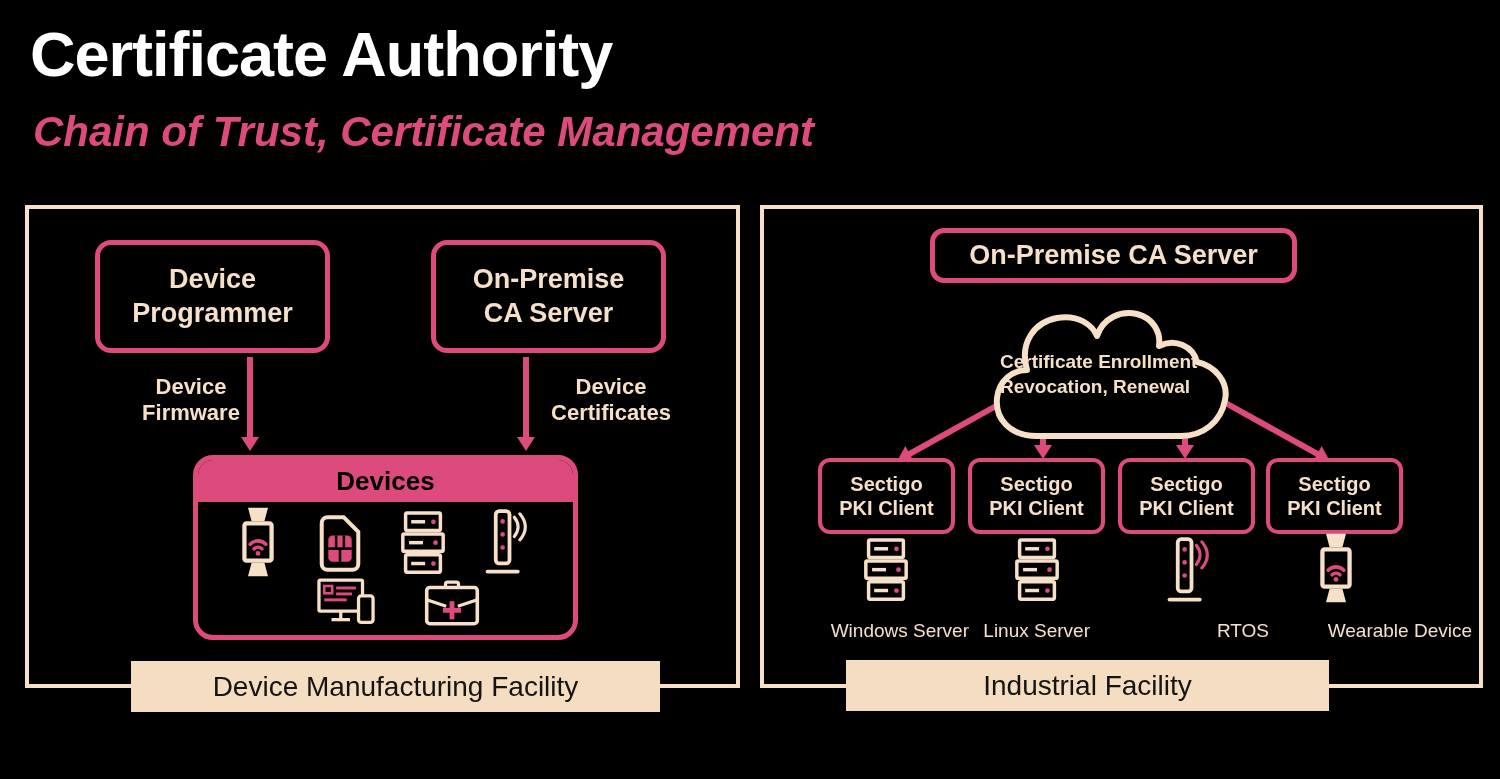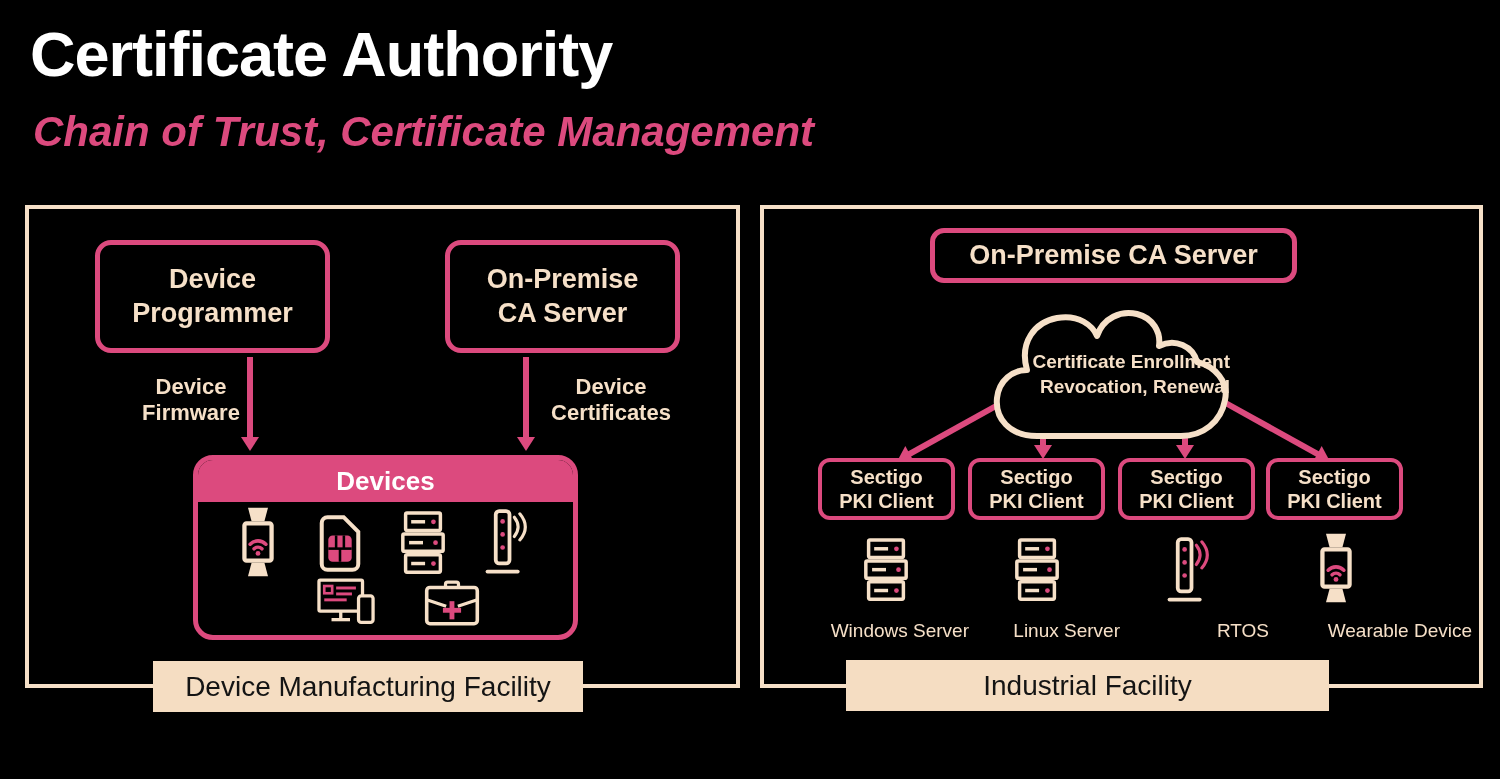--- a/index.html
+++ b/index.html
@@ -24,41 +24,41 @@
   .panel-left{left:25px;top:205px;width:715px;height:483px}
   .panel-right{left:760px;top:205px;width:723px;height:483px}
   
   .pbox{
     border:5px solid var(--pink);border-radius:16px;background:#000;color:var(--cream);
     display:flex;align-items:center;justify-content:center;text-align:center;
     font-weight:bold;z-index:2;line-height:1.25;
   }
   .node-lg{width:235px;height:113px;font-size:27px}
   .ca-right{left:930px;top:228px;width:367px;height:55px;font-size:27px;border-radius:14px}
-  .pki{width:137px;height:62px;font-size:20px;border-width:4px;border-radius:12px;line-height:1.2}
+  .pki{width:137px;height:76px;font-size:20px;border-width:4px;border-radius:12px;line-height:1.2}
   
   .arrow-v{position:absolute;width:6px;background:var(--pink);z-index:1}
   .arrow-v::after{content:"";position:absolute;left:50%;bottom:-13px;transform:translateX(-50%);
     border:9px solid transparent;border-bottom:none;border-top:14px solid var(--pink)}
   .arrow-d{position:absolute;height:6px;background:var(--pink);transform-origin:left center;z-index:1}
   .arrow-d::after{content:"";position:absolute;right:-13px;top:50%;transform:translateY(-50%);
     border:9px solid transparent;border-right:none;border-left:14px solid var(--pink)}
   
   .flowlab{width:150px;text-align:center;font-size:22px;font-weight:bold;color:var(--cream);line-height:1.2;z-index:2}
   
   .devices{left:193px;top:455px;width:385px;height:185px;border:5px solid var(--pink);
     border-radius:20px;background:#000;overflow:hidden;z-index:2}
   .devices-header{height:42px;background:var(--pink);display:flex;align-items:center;justify-content:center;
-    color:#ffffff;font-size:26px;font-weight:bold}
+    color:#000000;font-size:26px;font-weight:bold}
   
   .facility{background:var(--label-bg);color:#141414;display:flex;align-items:center;justify-content:center;
     font-size:28px;z-index:3}
   
   .cloud-svg{left:985px;top:288px;z-index:2}
-  .cloud-text{left:1000px;top:350px;width:230px;text-align:right;font-size:19px;font-weight:bold;
+  .cloud-text{left:1000px;top:350px;width:230px;text-align:left;font-size:19px;font-weight:bold;
     color:var(--cream);line-height:1.3;z-index:3}
   
   .devtype{top:620px;width:166px;text-align:right;font-size:19px;color:var(--cream);z-index:2}
   .icon{position:absolute;z-index:2}
   #defs{position:absolute;width:0;height:0;overflow:hidden}
 </style>
 </head>
 <body>
 
 <svg id="defs" aria-hidden="true">
@@ -142,21 +142,21 @@
 
 <div id="stage">
 
   <div class="abs subtitle">Chain of Trust, Certificate Management</div>
   <div class="abs title">Certificate Authority</div>
 
   <div class="abs panel panel-left"></div>
 
   <div class="abs pbox node-lg ml" style="left:95px;top:240px">Device
 Programmer</div>
-  <div class="abs pbox node-lg ml" style="left:445px;top:240px">On-Premise
+  <div class="abs pbox node-lg ml" style="left:431px;top:240px">On-Premise
 CA Server</div>
 
   <div class="arrow-v" style="left:247px;top:357px;height:81px"></div>
   <div class="arrow-v" style="left:523px;top:357px;height:81px"></div>
 
   <div class="abs flowlab ml" style="left:116px;top:374px">Device
 Firmware</div>
   <div class="abs flowlab ml" style="left:536px;top:374px">Device
 Certificates</div>
 
@@ -176,21 +176,21 @@
   <svg class="icon" style="left:479px;top:509px" width="50" height="66">
       <use href="#sym-tower"></use>
     </svg>
   <svg class="icon" style="left:317px;top:578px" width="62" height="49">
       <use href="#sym-monitor"></use>
     </svg>
   <svg class="icon" style="left:424px;top:579px" width="56" height="48">
       <use href="#sym-briefcase"></use>
     </svg>
 
-  <div class="abs facility" style="left:153px;top:661px;width:430px;height:51px">Device Manufacturing Facility</div>
+  <div class="abs facility" style="left:131px;top:661px;width:529px;height:51px">Device Manufacturing Facility</div>
 
   <div class="abs panel panel-right"></div>
 
   <div class="abs pbox ca-right">On-Premise CA Server</div>
 
   <div class="arrow-d" style="left:1005px;top:398px;width:110px;transform:rotate(151deg)"></div>
   <div class="arrow-v" style="left:1040px;top:424px;height:22px"></div>
   <div class="arrow-v" style="left:1182px;top:424px;height:22px"></div>
   <div class="arrow-d" style="left:1222px;top:398px;width:110px;transform:rotate(29deg)"></div>
 
@@ -218,19 +218,19 @@
       <use href="#sym-server"></use>
     </svg>
   <svg class="icon" style="left:1161px;top:537px" width="50" height="66">
       <use href="#sym-tower-pw"></use>
     </svg>
   <svg class="icon" style="left:1316px;top:532px" width="40" height="72">
       <use href="#sym-watch"></use>
     </svg>
 
   <div class="abs devtype" style="left:803px">Windows Server</div>
-  <div class="abs devtype" style="left:954px">Linux Server</div>
+  <div class="abs devtype" style="left:924px">Linux Server</div>
   <div class="abs devtype" style="left:1103px">RTOS</div>
   <div class="abs devtype" style="left:1306px">Wearable Device</div>
 
   <div class="abs facility" style="left:846px;top:660px;width:483px;height:51px">Industrial Facility</div>
 
 </div>
 
 </body></html>

